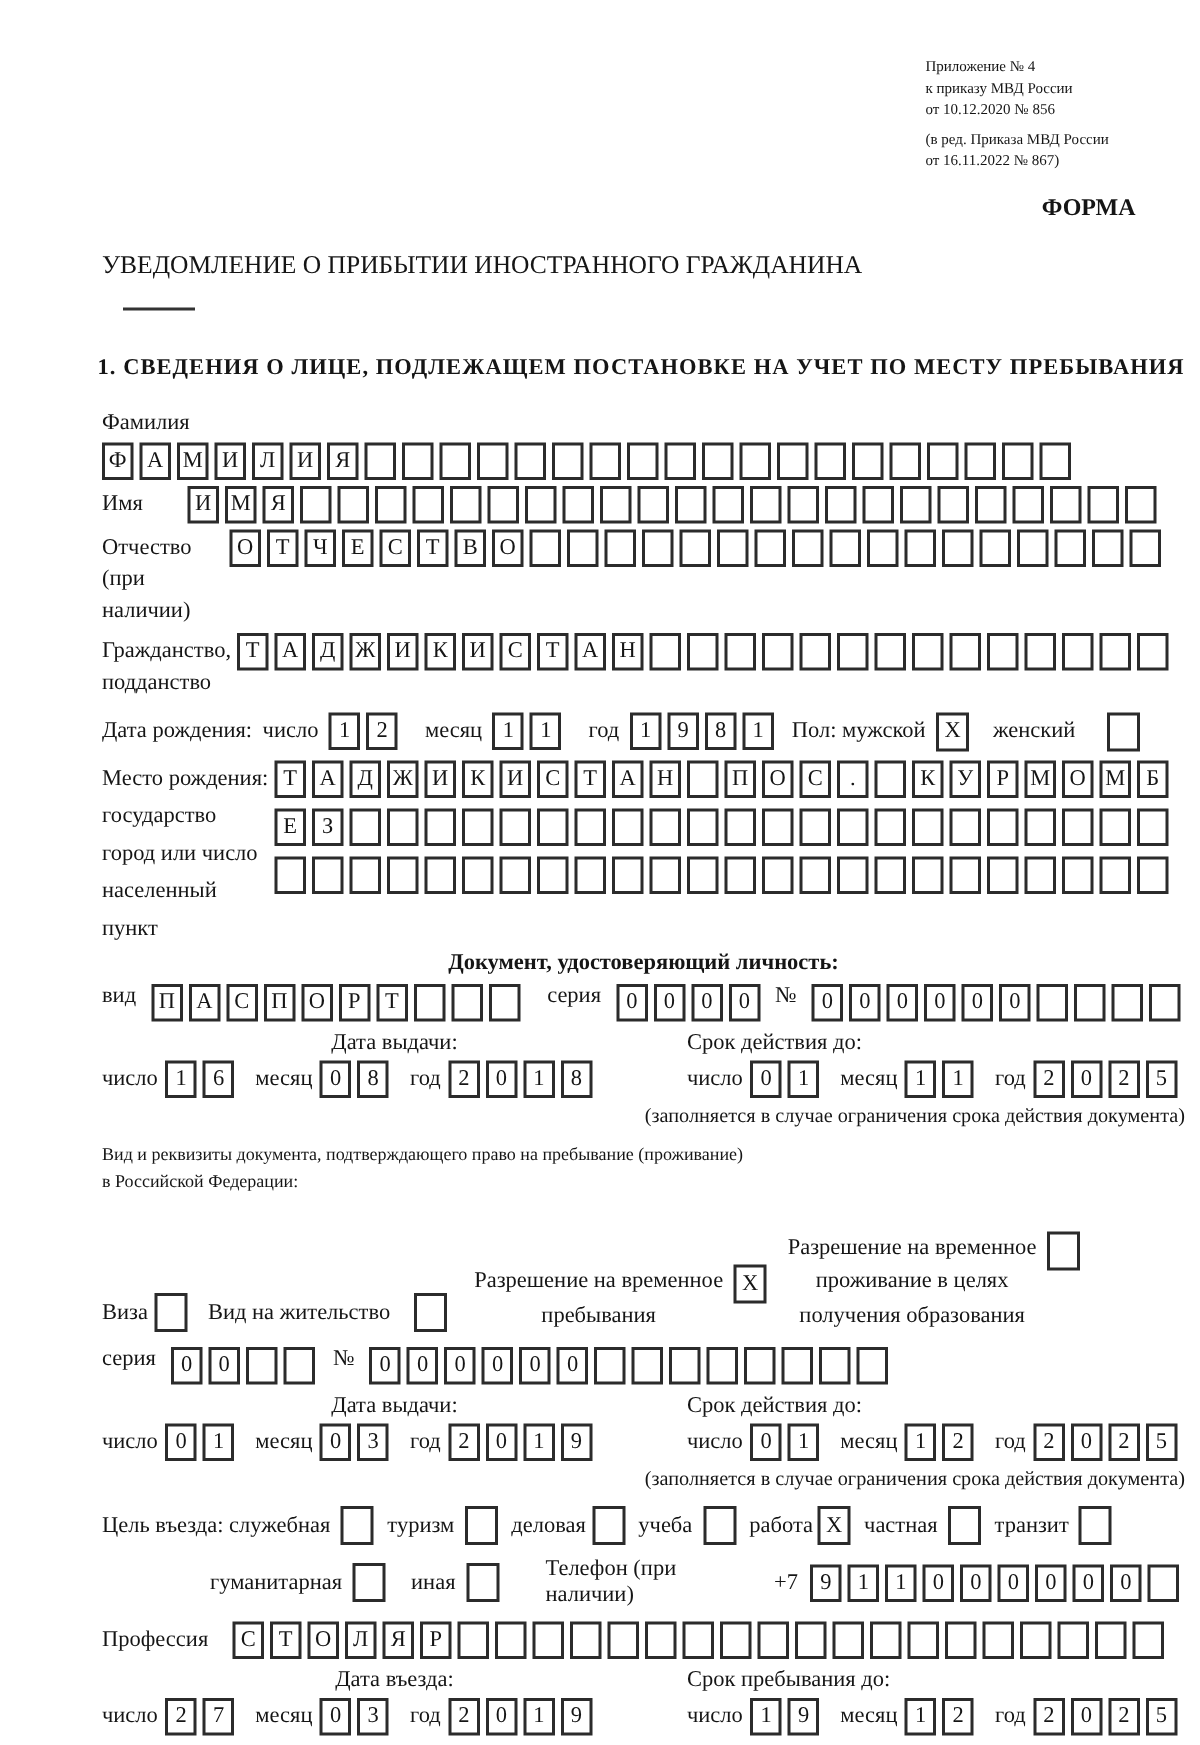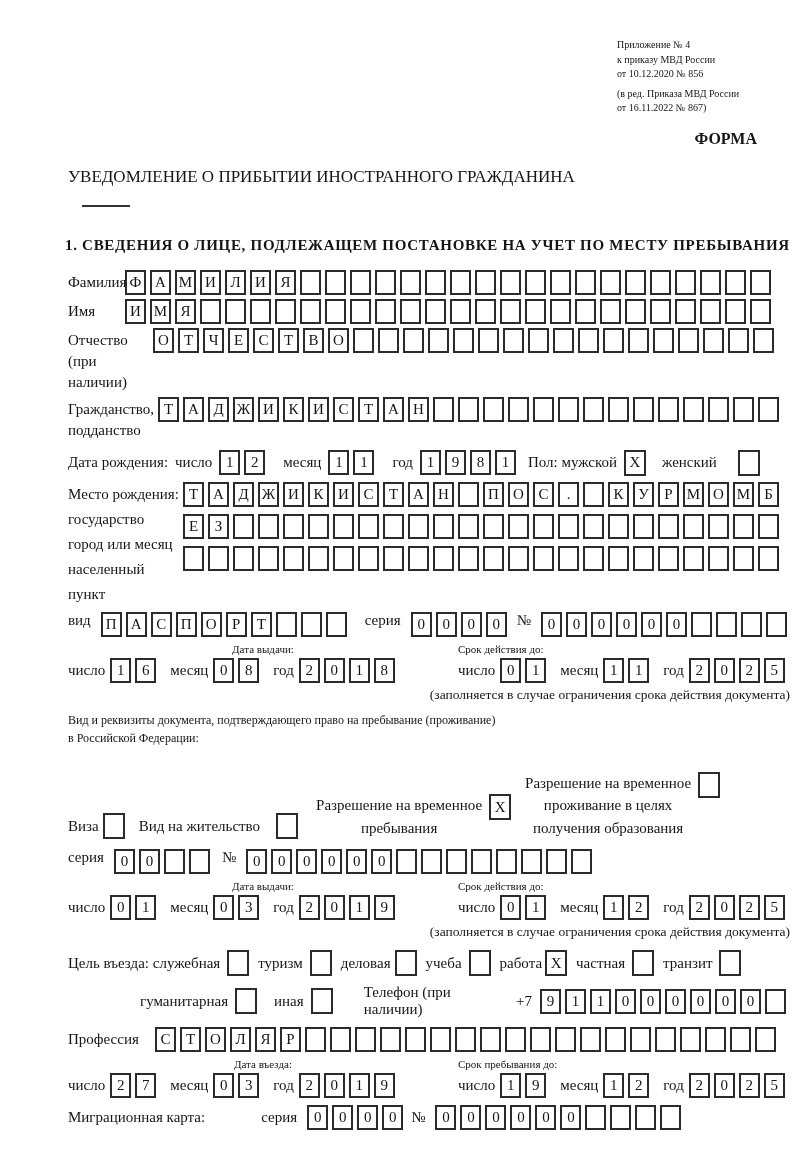--- a/index.html
+++ b/index.html
@@ -38,21 +38,21 @@
 
   .bp-block { display:flex; margin-top:6px; font-size:15px; }
   .bp-labels { width:115px; flex:none; line-height:25px; }
   .bp-cells .cells { display:flex; margin-bottom:7px; }
 
   .center-bold { text-align:center; font-weight:bold; font-size:15px; margin-top:2px; }
 
   .doc-row { display:flex; margin-top:5px; font-size:15px; }
   .doc-row .t { margin-right:10px; }
 
-  .dlabels { display:flex; font-size:11px; margin-top:6px; }
+  .dlabels { display:flex; font-size:15px; margin-top:6px; }
   .dlabels .h1 { width:390px; text-align:center; }
   .dlabels .h2 { flex:1; }
   .drow { display:flex; align-items:center; margin-top:3px; font-size:15px; }
   .dgroup { display:flex; align-items:center; }
   .dgroup.g1 { width:390px; }
   .dgroup .t { margin-right:5px; } .dgroup .t2 { margin-left:10px; margin-right:5px; }
   .note { text-align:right; font-size:13.5px; margin-top:4px; }
 
   .plain { font-size:12px; margin-top:8px; line-height:1.55; }
 
@@ -88,21 +88,21 @@
 
   <div class="title">
     <div>УВЕДОМЛЕНИЕ О ПРИБЫТИИ ИНОСТРАННОГО ГРАЖДАНИНА</div>
     <div>
       <span class="blank-line"></span>
     </div>
   </div>
 
   <div class="sec-heading">1. СВЕДЕНИЯ О ЛИЦЕ, ПОДЛЕЖАЩЕМ ПОСТАНОВКЕ НА УЧЕТ ПО МЕСТУ ПРЕБЫВАНИЯ</div>
 
-  <div class="frow" style="margin-top:16px;">
+  <div class="frow" style="margin-top:16px;flex-direction:column;">
     <div class="flabel w57">Фамилия</div>
     <div class="cells">
         <span class="cell">Ф</span>
         <span class="cell">А</span>
         <span class="cell">М</span>
         <span class="cell">И</span>
         <span class="cell">Л</span>
         <span class="cell">И</span>
         <span class="cell">Я</span>
         <span class="cell"></span>
@@ -249,21 +249,21 @@
     <span class="t" style="margin-left:8px;">Пол: мужской</span>
     <span class="cb" style="margin-left:0;">X</span>
     <span class="t" style="margin-left:16px;">женский</span>
     <span class="cb" style="margin-left:14px;"></span>
   </div>
 
   <div class="bp-block">
     <div class="bp-labels">
       <div>Место рождения:</div>
       <div>государство</div>
-      <div>город или месяц</div>
+      <div>город или число</div>
       <div>населенный пункт</div>
     </div>
     <div class="bp-cells">
       <div class="cells">
           <span class="cell">Т</span>
           <span class="cell">А</span>
           <span class="cell">Д</span>
           <span class="cell">Ж</span>
           <span class="cell">И</span>
           <span class="cell">К</span>
@@ -334,20 +334,21 @@
           <span class="cell"></span>
           <span class="cell"></span>
           <span class="cell"></span>
           <span class="cell"></span>
           <span class="cell"></span>
           <span class="cell"></span>
         </div>
     </div>
   </div>
 
+  <div class="center-bold">Документ, удостоверяющий личность:</div>
 
   <div class="doc-row">
     <span class="t" style="width:45px;">вид</span>
     <span class="cells">
         <span class="cell">П</span>
         <span class="cell">А</span>
         <span class="cell">С</span>
         <span class="cell">П</span>
         <span class="cell">О</span>
         <span class="cell">Р</span>

